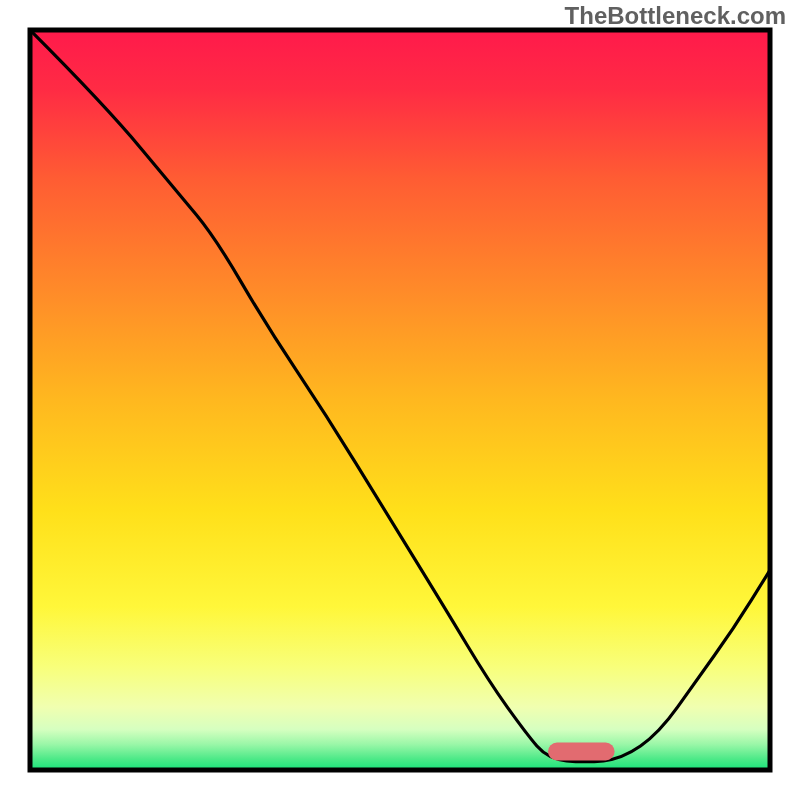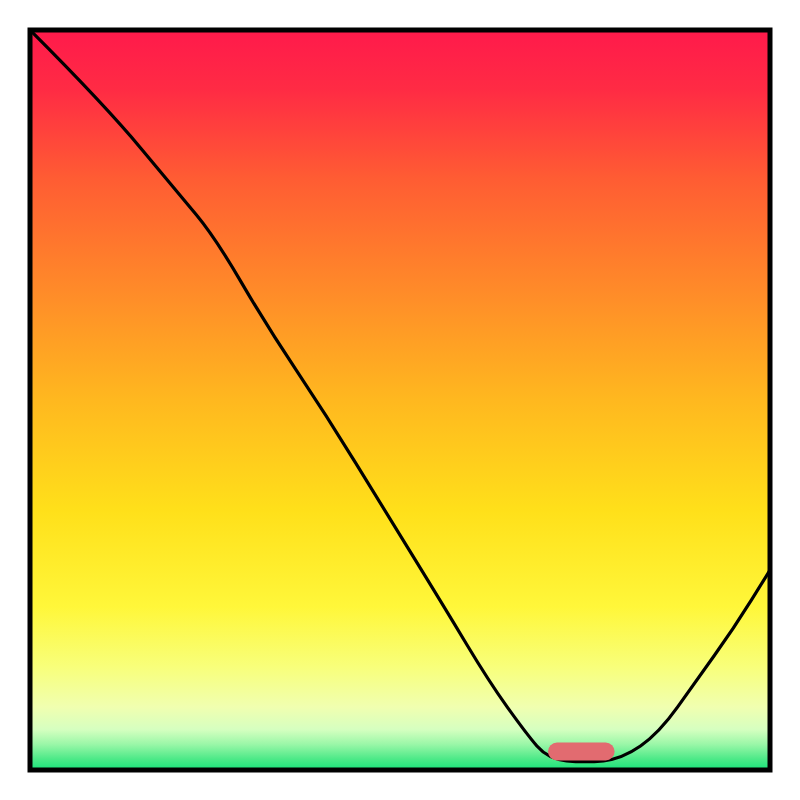--- a/index.html
+++ b/index.html
@@ -29,20 +29,21 @@
     top: 0;
     left: 0;
     width: 800px;
     height: 800px;
   }
 </style>
 </head>
 <body>
 <div class="container">
 
+  <div class="watermark">TheBottleneck.com</div>
 
   <svg class="plot" viewBox="0 0 800 800">
     <defs>
       <linearGradient id="bg-grad" x1="0" y1="0" x2="0" y2="1">
           <stop offset="0.00%" stop-color="#ff1a4b"></stop>
           <stop offset="8.00%" stop-color="#ff2b44"></stop>
           <stop offset="20.00%" stop-color="#ff5c33"></stop>
           <stop offset="35.00%" stop-color="#ff8a29"></stop>
           <stop offset="50.00%" stop-color="#ffb81f"></stop>
           <stop offset="65.00%" stop-color="#ffe01a"></stop>

